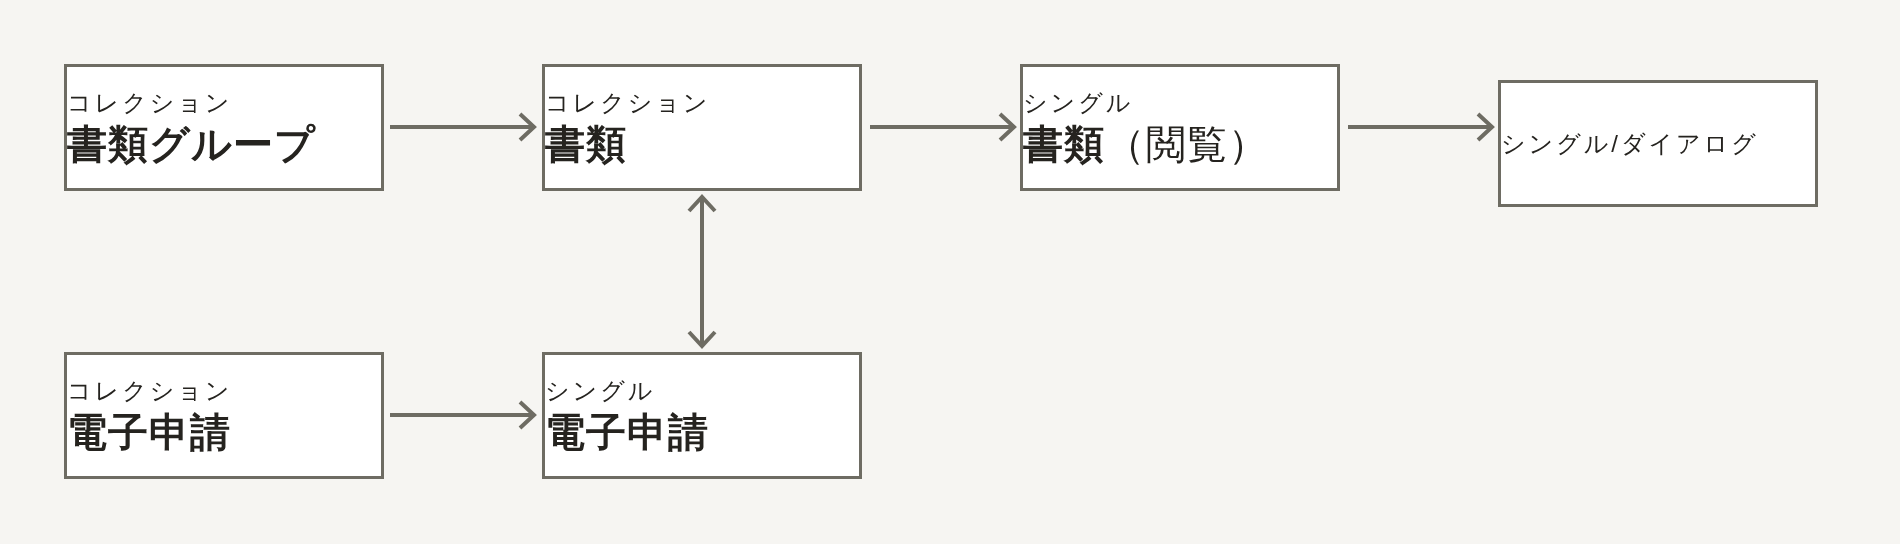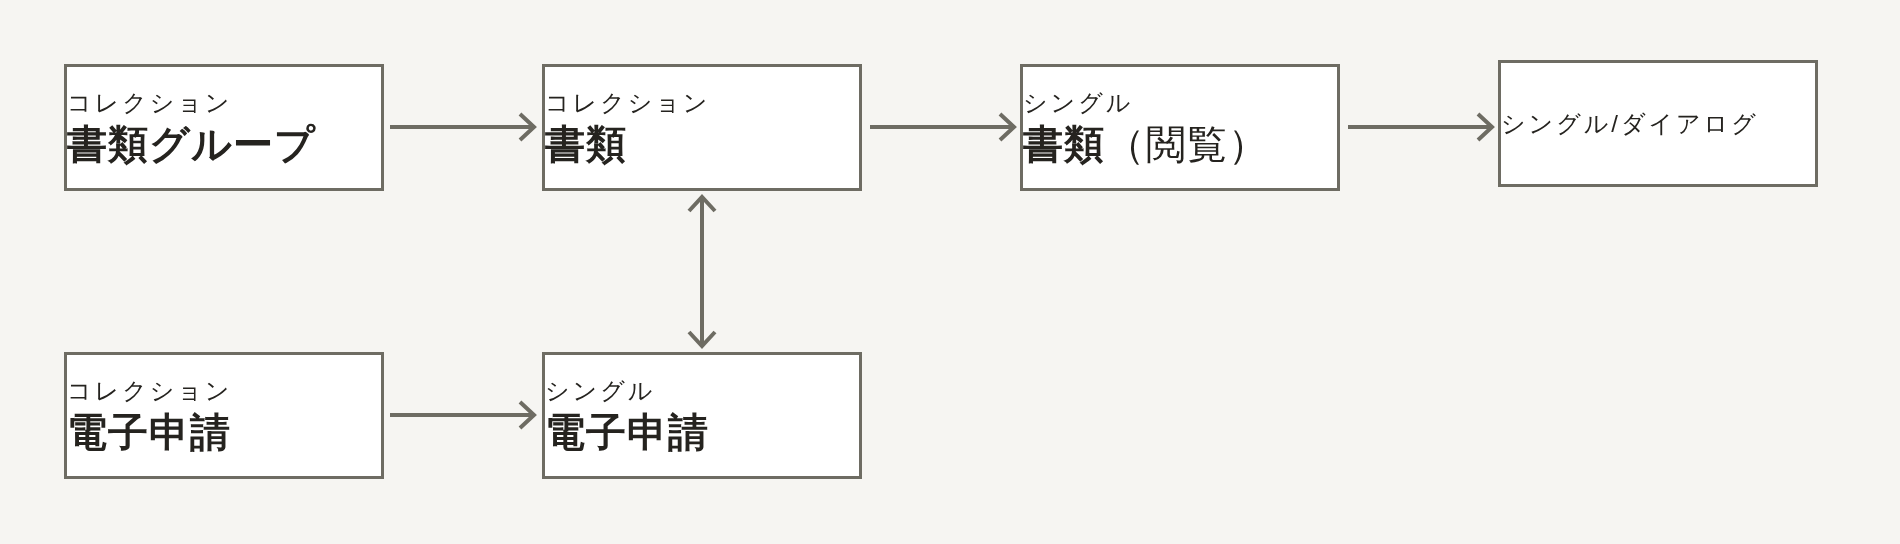--- a/index.html
+++ b/index.html
@@ -74,21 +74,21 @@
     <div class="node-title">
       <span class="t-bold">書類</span><span class="t-normal"></span>
     </div>
   </div>
       <div class="node" style="left: 1020px; top: 64px; width: 320px; height: 127px;">
     <div class="node-type">シングル</div>
     <div class="node-title">
       <span class="t-bold">書類</span><span class="t-normal">（閲覧）</span>
     </div>
   </div>
-      <div class="node" style="left: 1498px; top: 60px; width: 320px; height: 127px;">
+      <div class="node" style="left: 1498px; top: 80px; width: 320px; height: 127px;">
     <div class="node-type">シングル/ダイアログ</div>
   </div>
       <div class="node" style="left: 64px; top: 352px; width: 320px; height: 127px;">
     <div class="node-type">コレクション</div>
     <div class="node-title">
       <span class="t-bold">電子申請</span><span class="t-normal"></span>
     </div>
   </div>
       <div class="node" style="left: 542px; top: 352px; width: 320px; height: 127px;">
     <div class="node-type">シングル</div>

